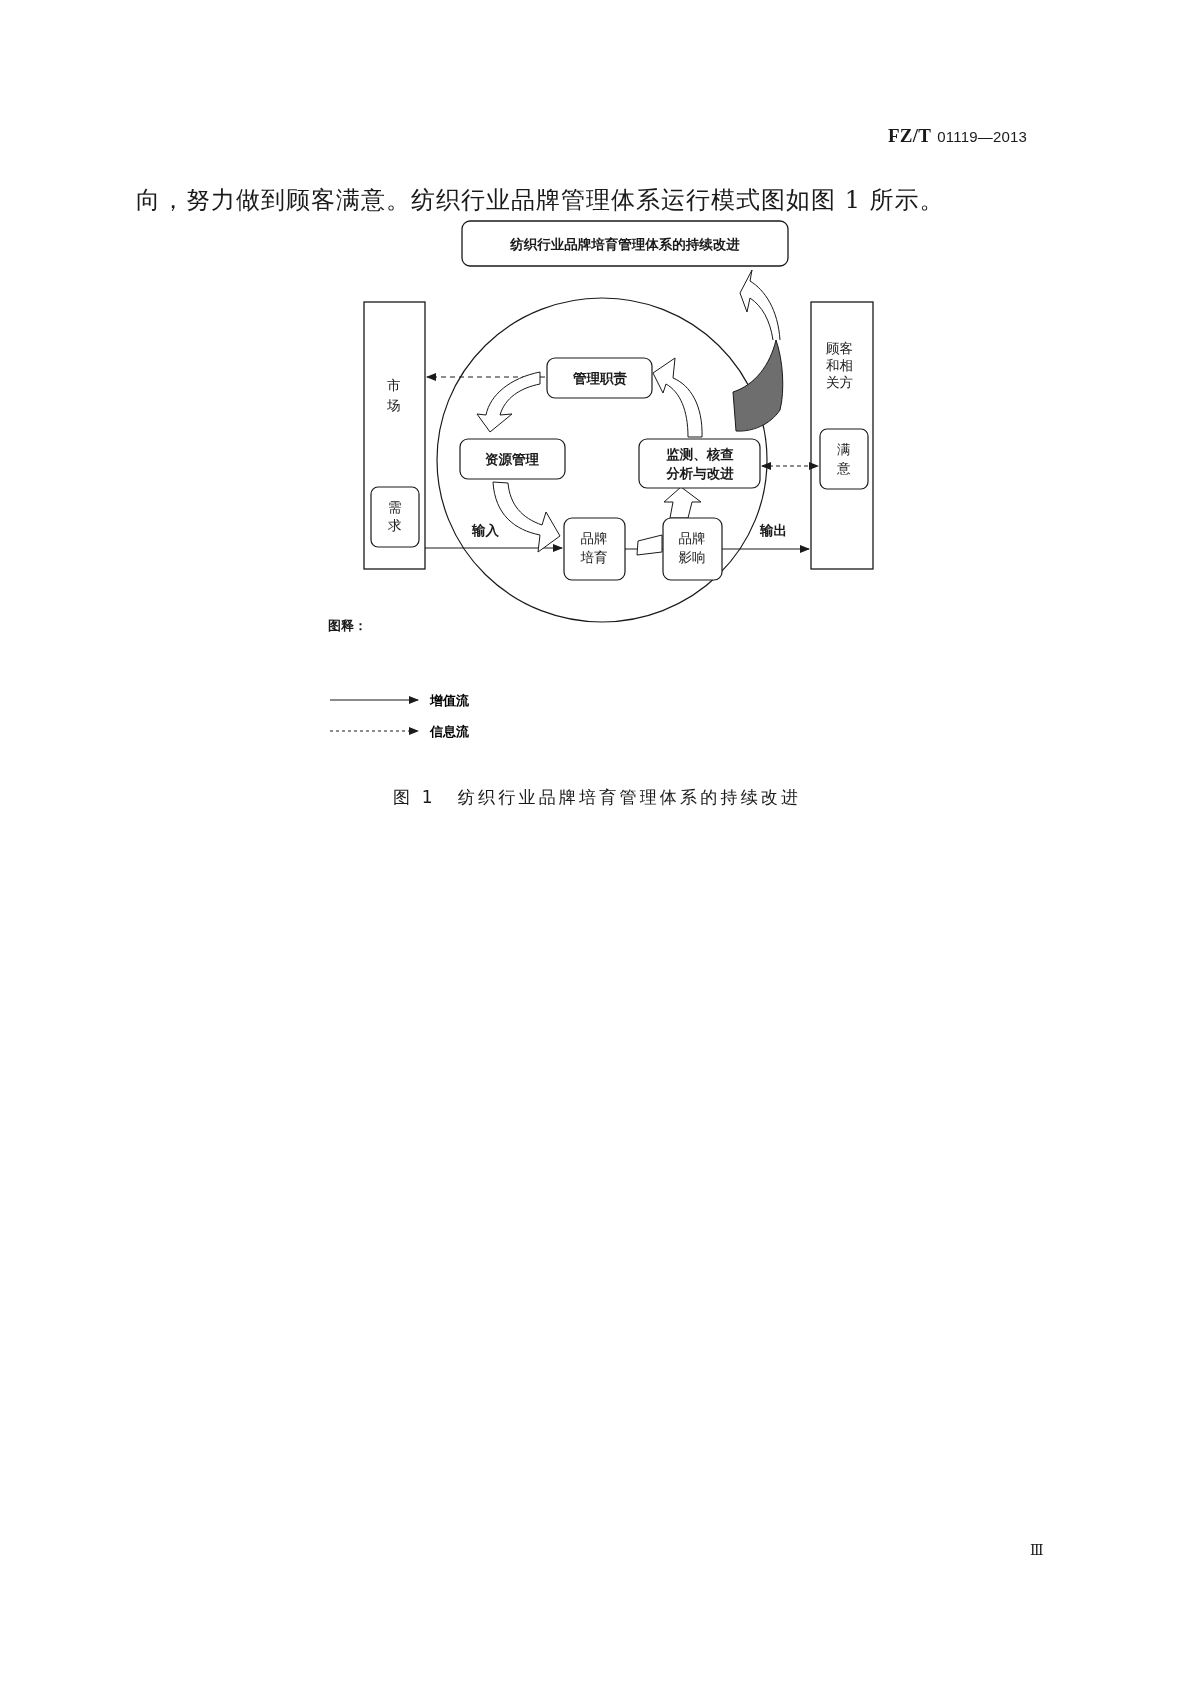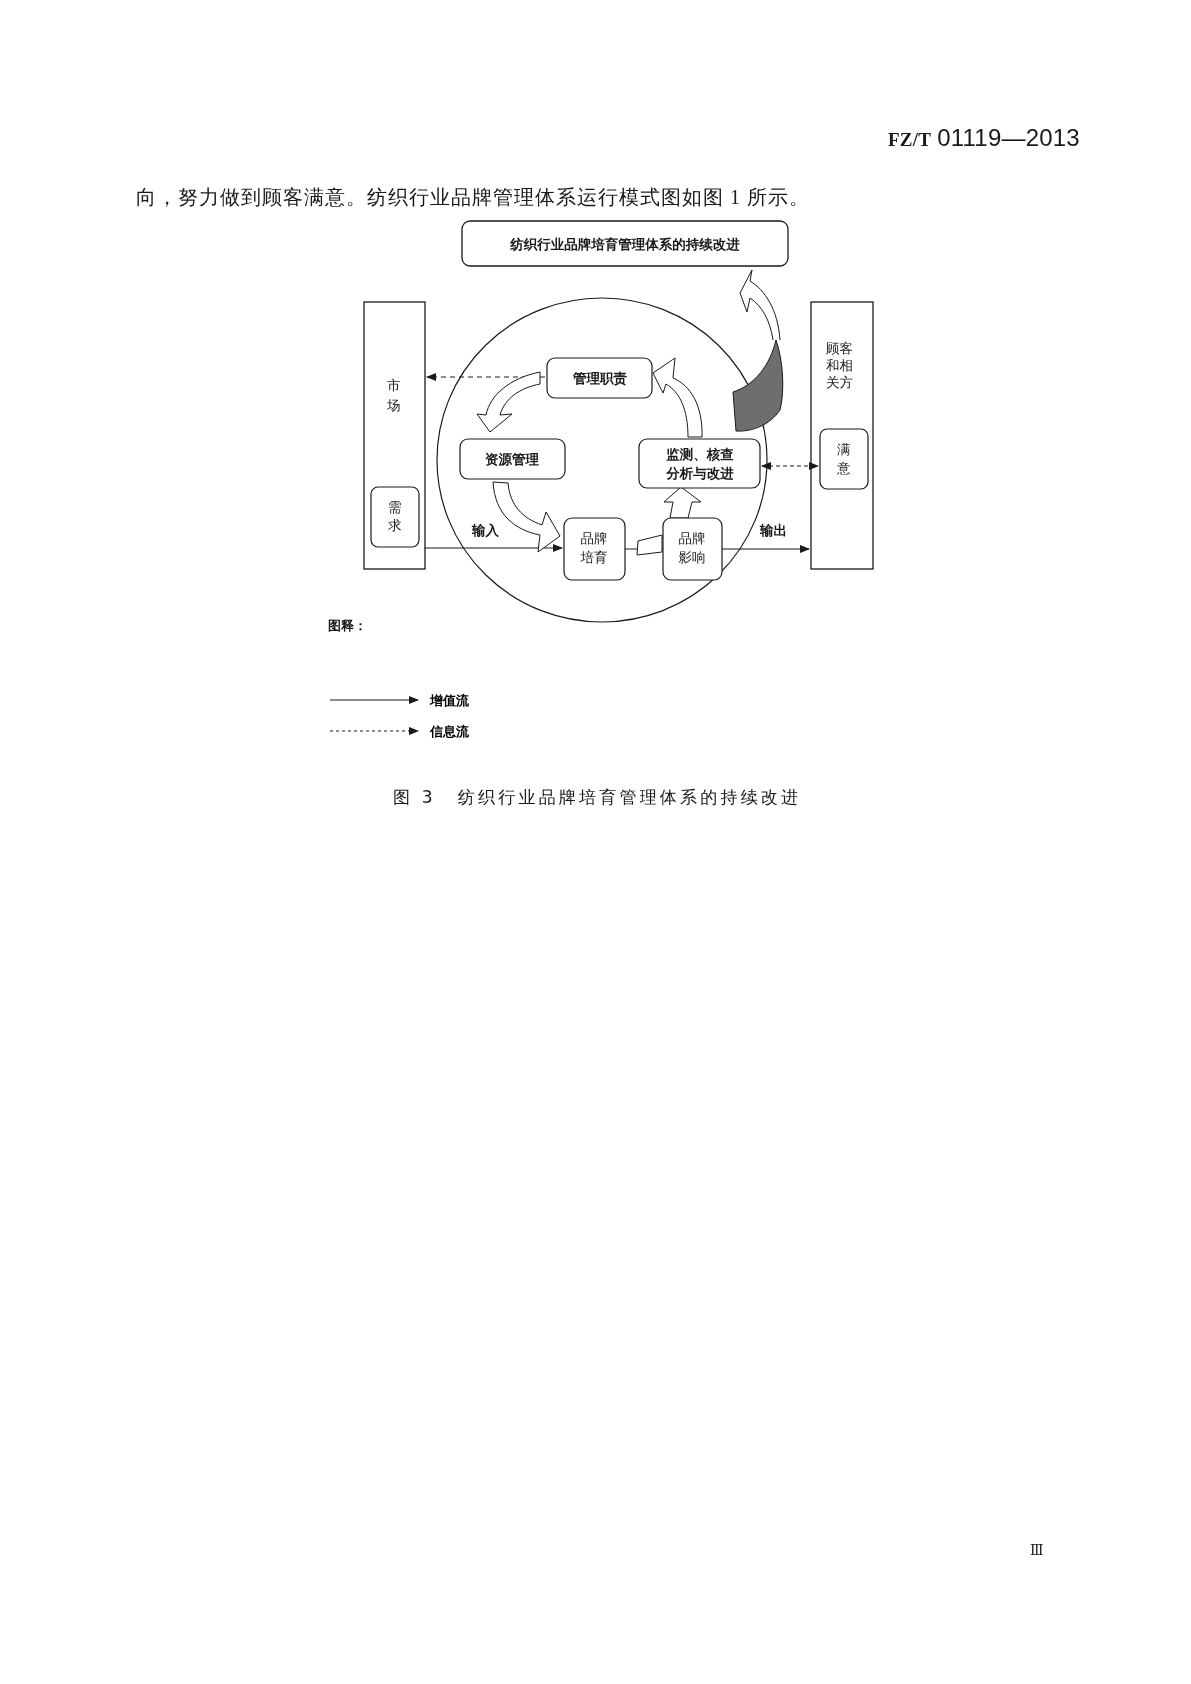--- a/index.html
+++ b/index.html
@@ -1,22 +1,22 @@
 <!DOCTYPE html>
 <html><head>
 <meta charset="utf-8">
 <style>
   html, body { margin: 0; padding: 0; background: #ffffff; }
   body { width: 1191px; height: 1684px; position: relative; overflow: hidden;
          font-family: "DejaVu Serif", "Liberation Serif", serif; color: #1a1a1a; }
   .abs { position: absolute; }
   .std-code { left: 888px; top: 124px; font-size: 19px; white-space: nowrap; letter-spacing: 0.2px; }
   .std-code .prefix { font-family: "Liberation Serif", "DejaVu Serif", serif; font-weight: bold; font-size: 19px; text-align: right; }
-  .std-code .num { font-family: "Liberation Sans", "DejaVu Sans", sans-serif; font-size: 24px; }
-  .body-text { left: 136px; top: 184px; font-size: 20px; white-space: nowrap; letter-spacing: 1px; font-family: Liberation Serif, serif; }
+  .std-code .num { font-family: "Liberation Sans", "DejaVu Sans", sans-serif; font-size: 15px; }
+  .body-text { left: 136px; top: 184px; font-size: 24px; white-space: nowrap; letter-spacing: 1px; }
   .diagram { left: 0; top: 0; width: 1191px; height: 1684px; }
   .node-label { font-family: "DejaVu Serif", "Liberation Serif", serif; font-size: 13.5px; fill: #1a1a1a; }
   .legend-title { left: 328px; top: 617px; font-size: 13px; font-weight: bold; }
   .legend-item { font-size: 13px; font-weight: bold; }
   .caption { left: 393px; top: 786px; font-family: "DejaVu Sans", "Liberation Sans", sans-serif;
              font-size: 17px; white-space: nowrap; letter-spacing: 3.2px; }
   .caption .fig-num { margin-right: 22px; }
   .page-num { left: 1030px; top: 1542px; font-size: 14px; font-family: "DejaVu Serif", serif; }
 </style>
 </head>
@@ -120,16 +120,16 @@
 
   <line x1="330" y1="700" x2="418" y2="700" stroke="#1a1a1a" stroke-width="1.1" marker-end="url(#arrowhead)"></line>
   <line x1="330" y1="731" x2="418" y2="731" stroke="#1a1a1a" stroke-width="1" stroke-dasharray="3,3" marker-end="url(#arrowhead)"></line>
   <text class="legend-item" x="430" y="705">增值流</text>
   <text class="legend-item" x="430" y="736">信息流</text>
 </svg>
 
 <div class="abs legend-title">图释：</div>
 
 <div class="abs caption">
-  <span class="fig-num">图 3</span><span>纺织行业品牌培育管理体系的持续改进</span>
+  <span class="fig-num">图 1</span><span>纺织行业品牌培育管理体系的持续改进</span>
 </div>
 
 <div class="abs page-num">Ⅲ</div>
 
 </body></html>

